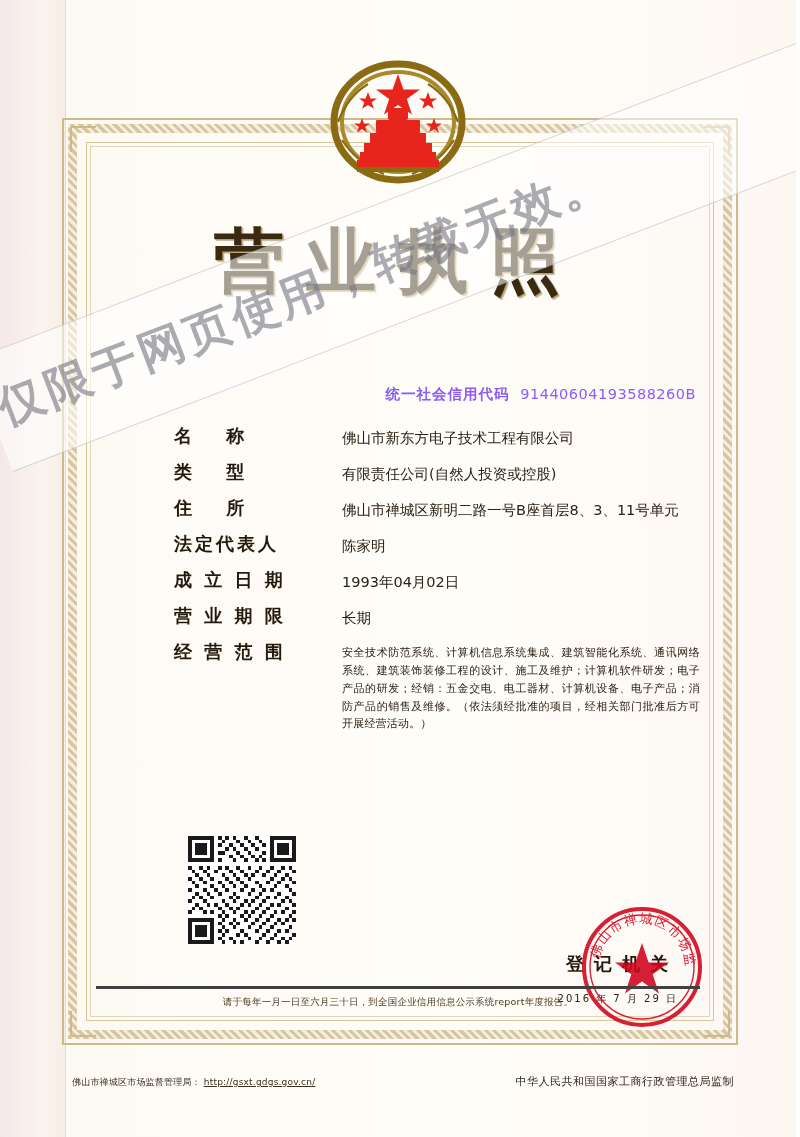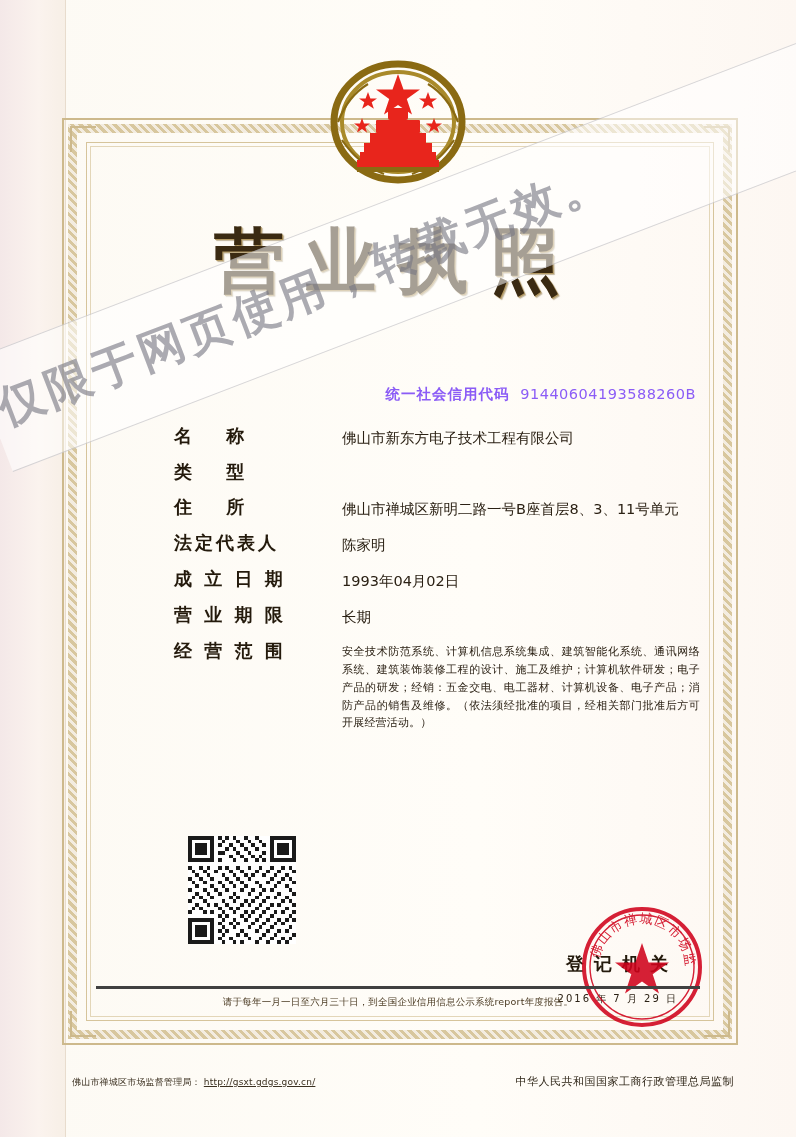--- a/index.html
+++ b/index.html
@@ -280,20 +280,21 @@
     <span class="val">91440604193588260B</span>
   </div>
 
   <div class="fields">
     <div class="row">
       <div class="lbl">名        称</div>
       <div class="val">佛山市新东方电子技术工程有限公司</div>
     </div>
     <div class="row">
       <div class="lbl">类        型</div>
+      <div class="val">有限责任公司(自然人投资或控股)</div>
     </div>
     <div class="row">
       <div class="lbl">住        所</div>
       <div class="val">佛山市禅城区新明二路一号B座首层8、3、11号单元</div>
     </div>
     <div class="row">
       <div class="lbl tight">法定代表人</div>
       <div class="val">陈家明</div>
     </div>
     <div class="row">

